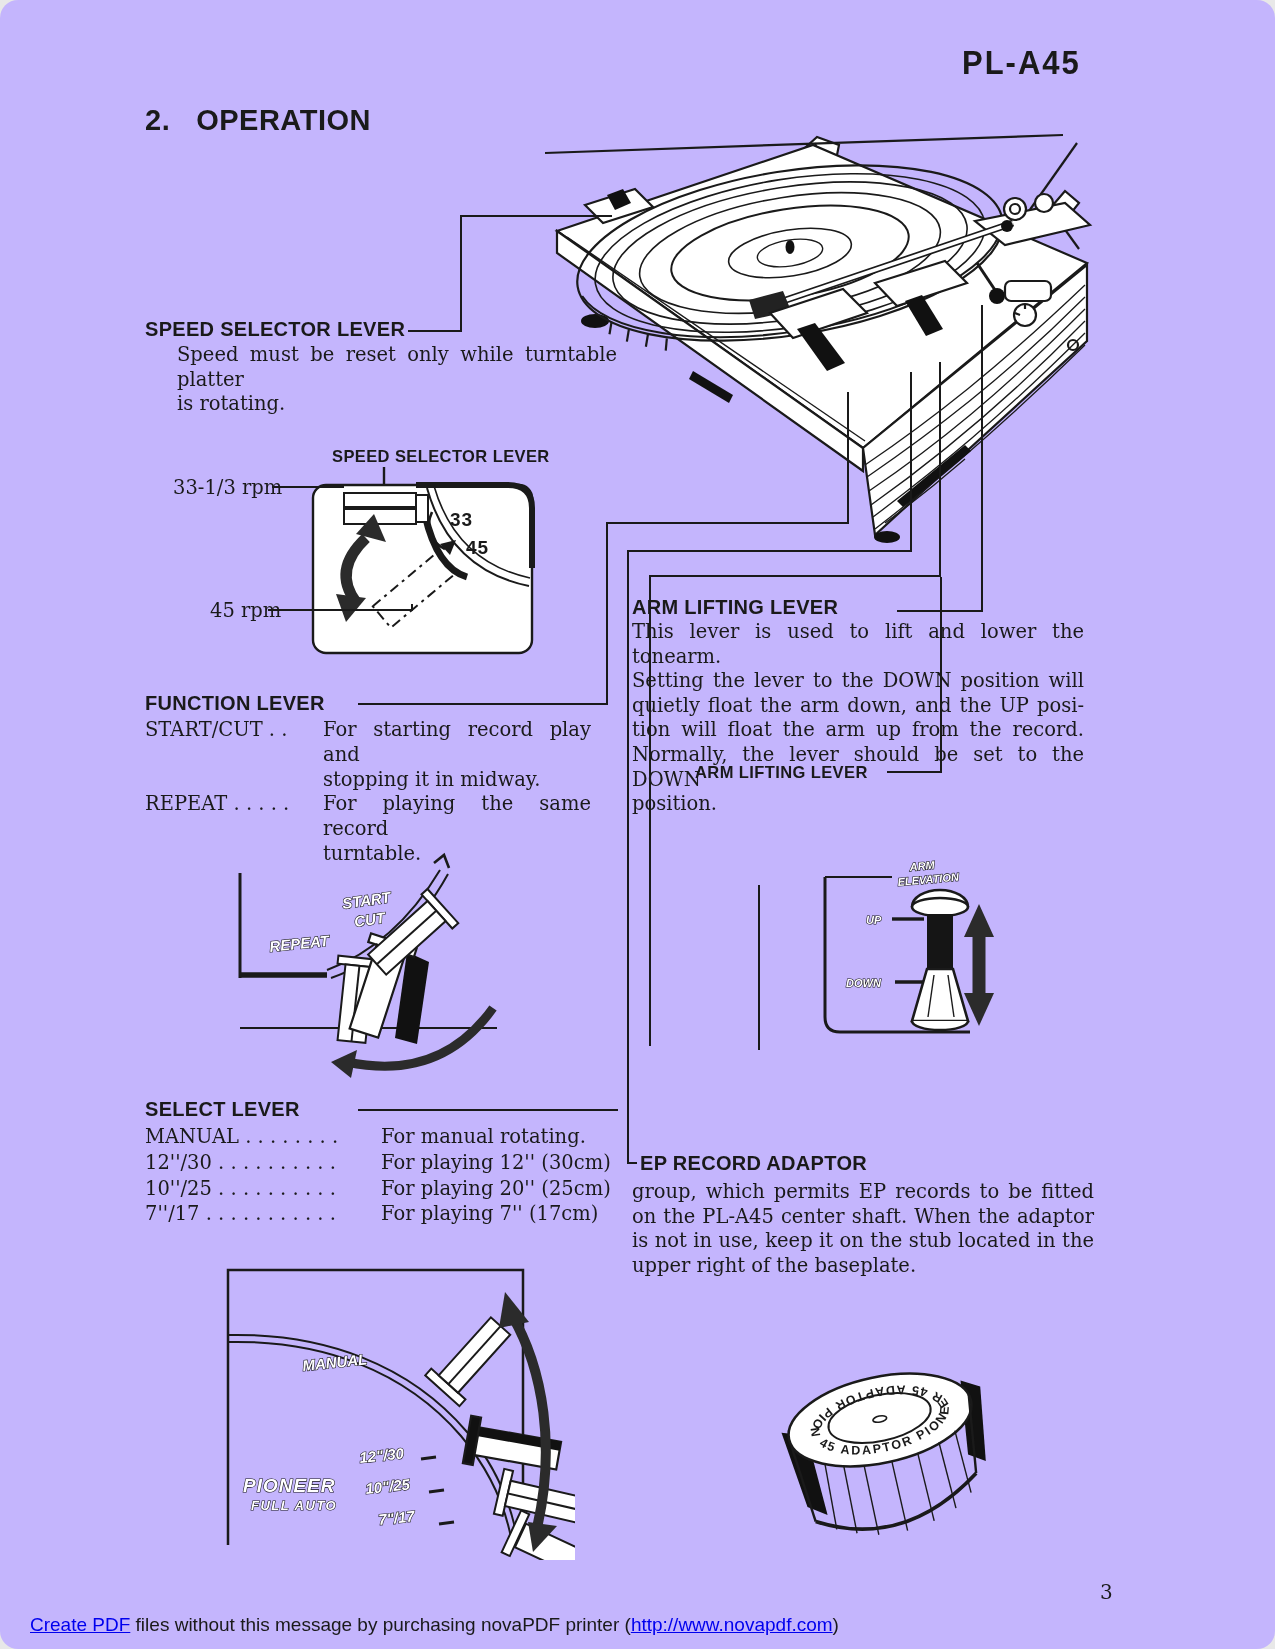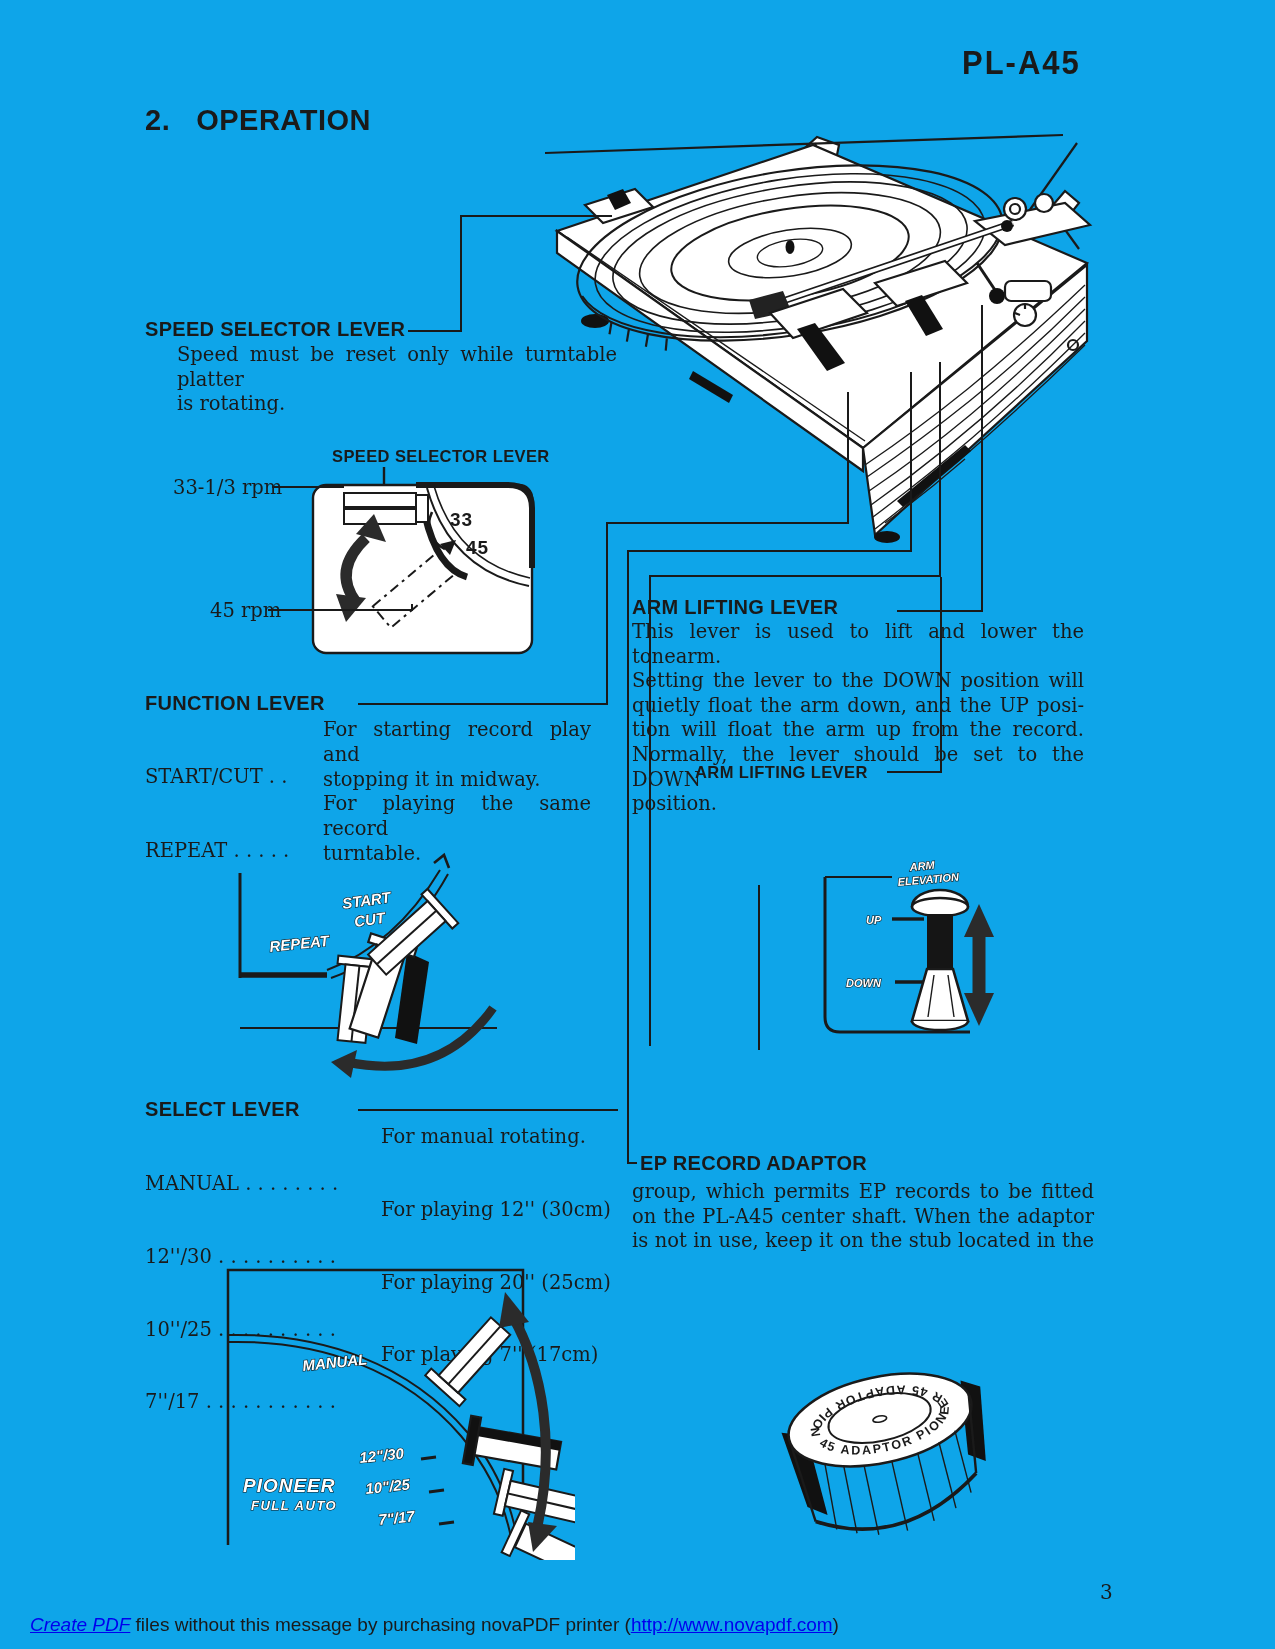--- a/index.html
+++ b/index.html
@@ -1,28 +1,28 @@
 <!DOCTYPE html>
 <html><head>
 <meta charset="utf-8">
 <style>
   html,body{margin:0;padding:0;background:#e8e8e8;}
-  .page{position:relative;width:1275px;height:1649px;background:#0ea5e9;margin:0 auto;
-        font-family:"DejaVu Serif", serif;color:#1a1a1a;overflow:hidden;}
+  .page{position:relative;width:1275px;height:1649px;background:#c4b5fd;margin:0 auto;
+        font-family:"DejaVu Serif", serif;color:#1a1a1a;overflow:hidden;border-radius:18px;}
   .abs{position:absolute;}
   .model{font-family:"Liberation Sans", sans-serif;font-weight:bold;font-size:31px;
          letter-spacing:2px;transform:scaleY(1.05);}
   .title{font-family:"Liberation Sans", sans-serif;font-weight:bold;font-size:29px;letter-spacing:0.5px;}
   .title .no{margin-right:26px;}
   .h2{font-family:"Liberation Sans", sans-serif;font-weight:bold;font-size:20px;
       letter-spacing:0.3px;white-space:nowrap;}
   .jl{white-space:normal;text-align:justify;text-align-last:justify;}
   .bodyblock div{font-size:19.5px;line-height:24.6px;}
   .dl{display:grid;font-size:19.5px;line-height:24.8px;}
-  .dl .term{white-space:pre;margin-top:47px;}
+  .dl .term{white-space:pre;}
   .dl .desc{}
   .overlay{pointer-events:none;z-index:40;}
   .diagram{z-index:10;}
   svg text{font-family:"Liberation Sans", sans-serif;fill:#1a1a1a;}
   .dlabel{font-weight:bold;font-size:16.5px;letter-spacing:0.4px;}
   .dnum{font-weight:bold;font-size:19px;letter-spacing:1px;}
   .srf{font-family:"DejaVu Serif",serif;font-size:19.5px;}
   .ol{fill:#ffffff;stroke:#111111;stroke-width:1.15;paint-order:stroke;
       font-weight:bold;font-style:italic;}
   .footer{font-family:"Liberation Sans", sans-serif;font-size:19px;}
@@ -312,20 +312,21 @@
       <text class="ol" x="28" y="252" font-size="19" letter-spacing="1">PIONEER</text>
       <text class="ol" x="36" y="270" font-size="13" letter-spacing="1.5">FULL AUTO</text>
     </g>
   </svg>
 
   <div class="abs h2" style="left:640px;top:1152px;">EP RECORD ADAPTOR</div>
   <div class="abs bodyblock" style="left:632px;top:1180px;width:462px;">
     <div class="jl">group, which permits EP records to be fitted</div>
     <div class="jl">on the PL-A45 center shaft. When the adaptor</div>
     <div class="jl">is not in use, keep it on the stub located in the</div>
+    <div>upper right of the baseplate.</div>
   </div>
 
   <svg class="abs diagram" style="left:755px;top:1340px;" width="240" height="230" viewBox="0 0 240 230">
     <defs>
       <path id="ep-rim-path" d="M 55,80 a 70,32 0 1 0 140,0 a 70,32 0 1 0 -140,0"></path>
     </defs>
     <g transform="rotate(-12 125 80)">
       <polygon points="26,72 50,80 54,162 36,150" fill="#111"></polygon>
       <polygon points="212,58 230,68 220,142 204,132" fill="#111"></polygon>
       <g fill="none" stroke="#1a1a1a">
@@ -346,16 +347,16 @@
         </g>
       </g>
       <text font-size="12.5" font-weight="bold" letter-spacing="2">
         <textPath href="#ep-rim-path" startOffset="4%">45 ADAPTOR   PIONEER   45 ADAPTOR   PIONEER</textPath>
       </text>
     </g>
   </svg>
 
   <div class="abs pageno" style="left:1100px;top:1580px;">3</div>
   <div class="abs footer" style="left:30px;top:1614px;">
-    <a style="color:#0000ee;font-style:italic;">Create PDF</a><span> files without this message by purchasing novaPDF printer (</span><a style="color:#0000ee;">http://www.novapdf.com</a><span>)</span>
+    <a style="color:#0000ee;">Create PDF</a><span> files without this message by purchasing novaPDF printer (</span><a style="color:#0000ee;">http://www.novapdf.com</a><span>)</span>
   </div>
 
 </div>
 
 </body></html>

